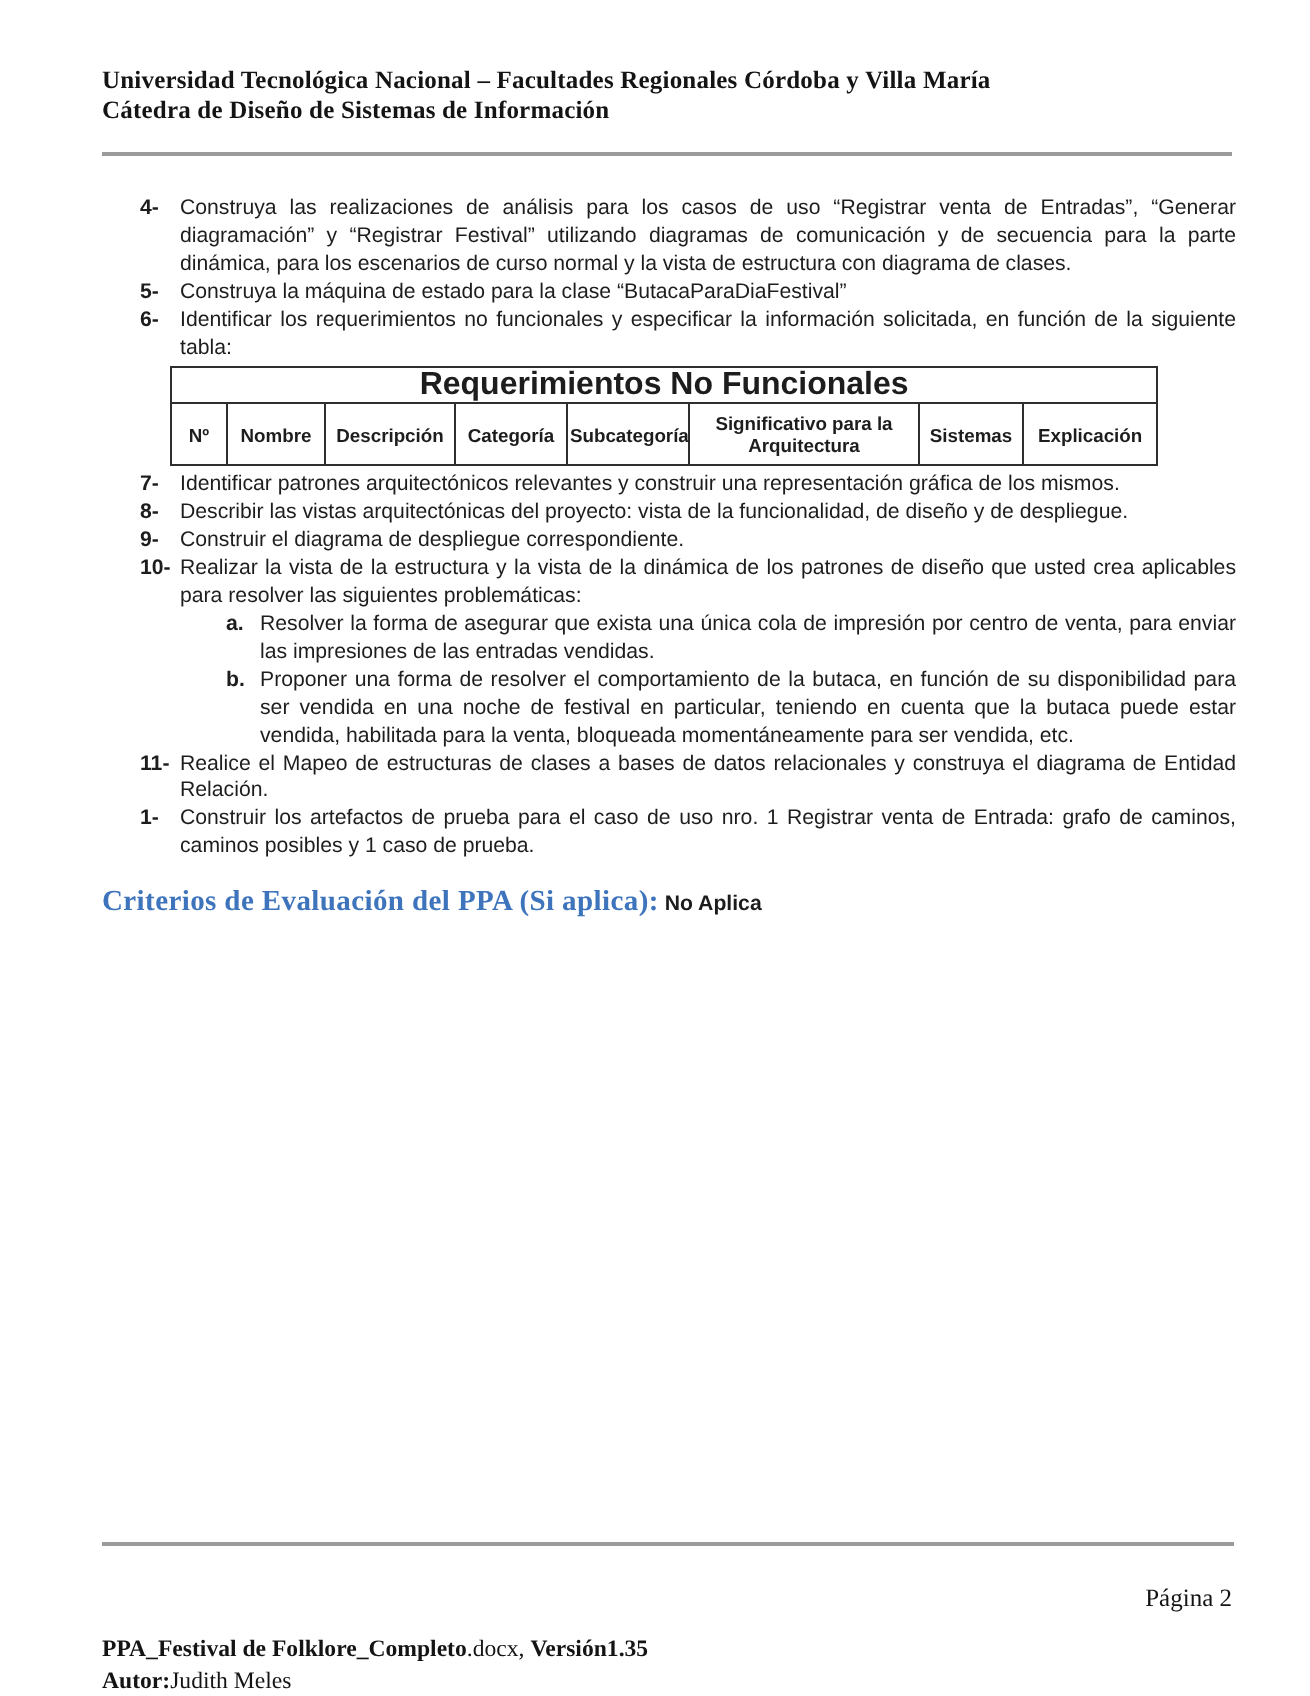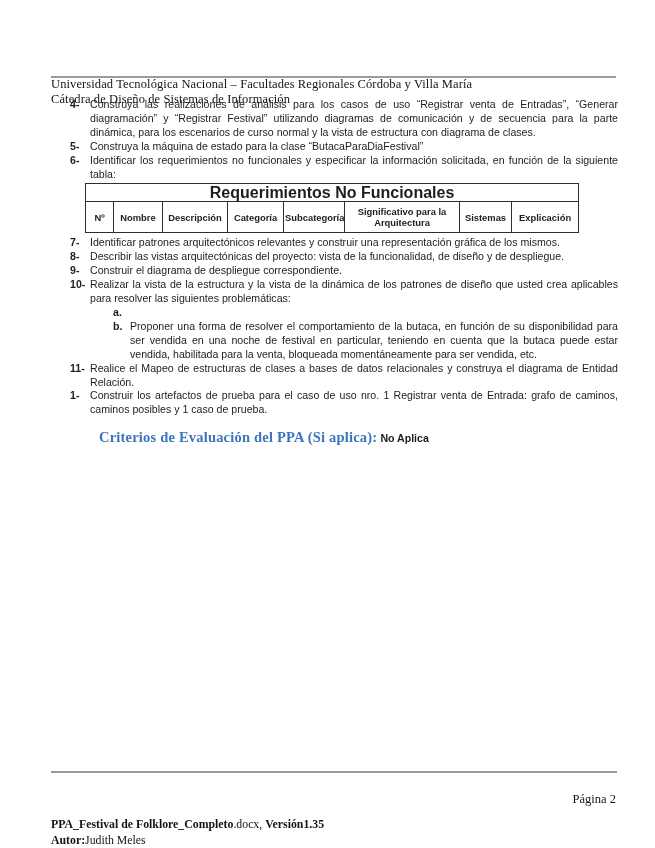--- a/index.html
+++ b/index.html
@@ -6,22 +6,22 @@
   body {
     width:655px; height:848px;
     font-family:"Liberation Sans", sans-serif;
     color:#1c1c1c;
   }
   .page { position:relative; width:655px; height:848px; background:#ffffff; overflow:hidden; }
 
   
   .hdr {
     position:absolute; left:51px; top:33px; width:560px;
-    font-family:"Liberation Serif", serif; font-weight:normal;
-    font-size:12.5px; line-height:14.5px; color:#141414; letter-spacing:0.1px;margin-top:44px;
+    font-family:"Liberation Serif", serif; font-weight:bold;
+    font-size:12.5px; line-height:14.5px; color:#141414; letter-spacing:0.1px;
   }
   .rule { position:absolute; height:2px; background:#9b9b9b; }
   .rule.top { left:51px; top:76px; width:565px; }
   .rule.bottom { left:51px; top:771px; width:566px; }
 
   
   .content {
     position:absolute; left:51px; top:98px; width:567px;
     font-size:10.6px; line-height:13.9px; color:#1d1d1d;
   }
@@ -127,40 +127,41 @@
       <span class="num">9-</span>
       <span class="txt">Construir el diagrama de despliegue correspondiente.</span>
     </div>
     <div class="li">
       <span class="num">10-</span>
       <span class="txt">Realizar la vista de la estructura y la vista de la dinámica de los patrones de diseño que usted crea aplicables para resolver las siguientes problemáticas:</span>
     </div>
 
     <div class="sub">
       <span class="letter">a.</span>
+      <span class="txt">Resolver la forma de asegurar que exista una única cola de impresión por centro de venta, para enviar las impresiones de las entradas vendidas.</span>
     </div>
     <div class="sub">
       <span class="letter">b.</span>
       <span class="txt">Proponer una forma de resolver el comportamiento de la butaca, en función de su disponibilidad para ser vendida en una noche de festival en particular, teniendo en cuenta que la butaca puede estar vendida, habilitada para la venta, bloqueada momentáneamente para ser vendida, etc.</span>
     </div>
     <div class="sub">
       <span class="letter"></span>
     </div>
 
     <div class="li">
       <span class="num">11-</span>
       <span class="txt">Realice el Mapeo de estructuras de clases a bases de datos relacionales y construya el diagrama de Entidad Relación.</span>
     </div>
     <div class="li">
       <span class="num">1-</span>
       <span class="txt">Construir los artefactos de prueba para el caso de uso nro. 1 Registrar venta de Entrada: grafo de caminos, caminos posibles y 1 caso de prueba.</span>
     </div>
 
     <div class="criteria">
-      <span class="crit-h" style="color: rgb(62, 116, 188); margin-left: 48px;">Criterios de Evaluación del PPA (Si aplica):</span><span class="crit-v">No Aplica</span>
+      <span class="crit-h" style="color: rgb(62, 116, 188);">Criterios de Evaluación del PPA (Si aplica):</span><span class="crit-v">No Aplica</span>
     </div>
 
   </div>
 
   <div class="rule bottom"></div>
 
   <div class="footer">
     <div>
       <span class="b">PPA_Festival de Folklore_Completo</span><span class="r">.docx,</span>
       <span class="b">Versión1.35</span>

